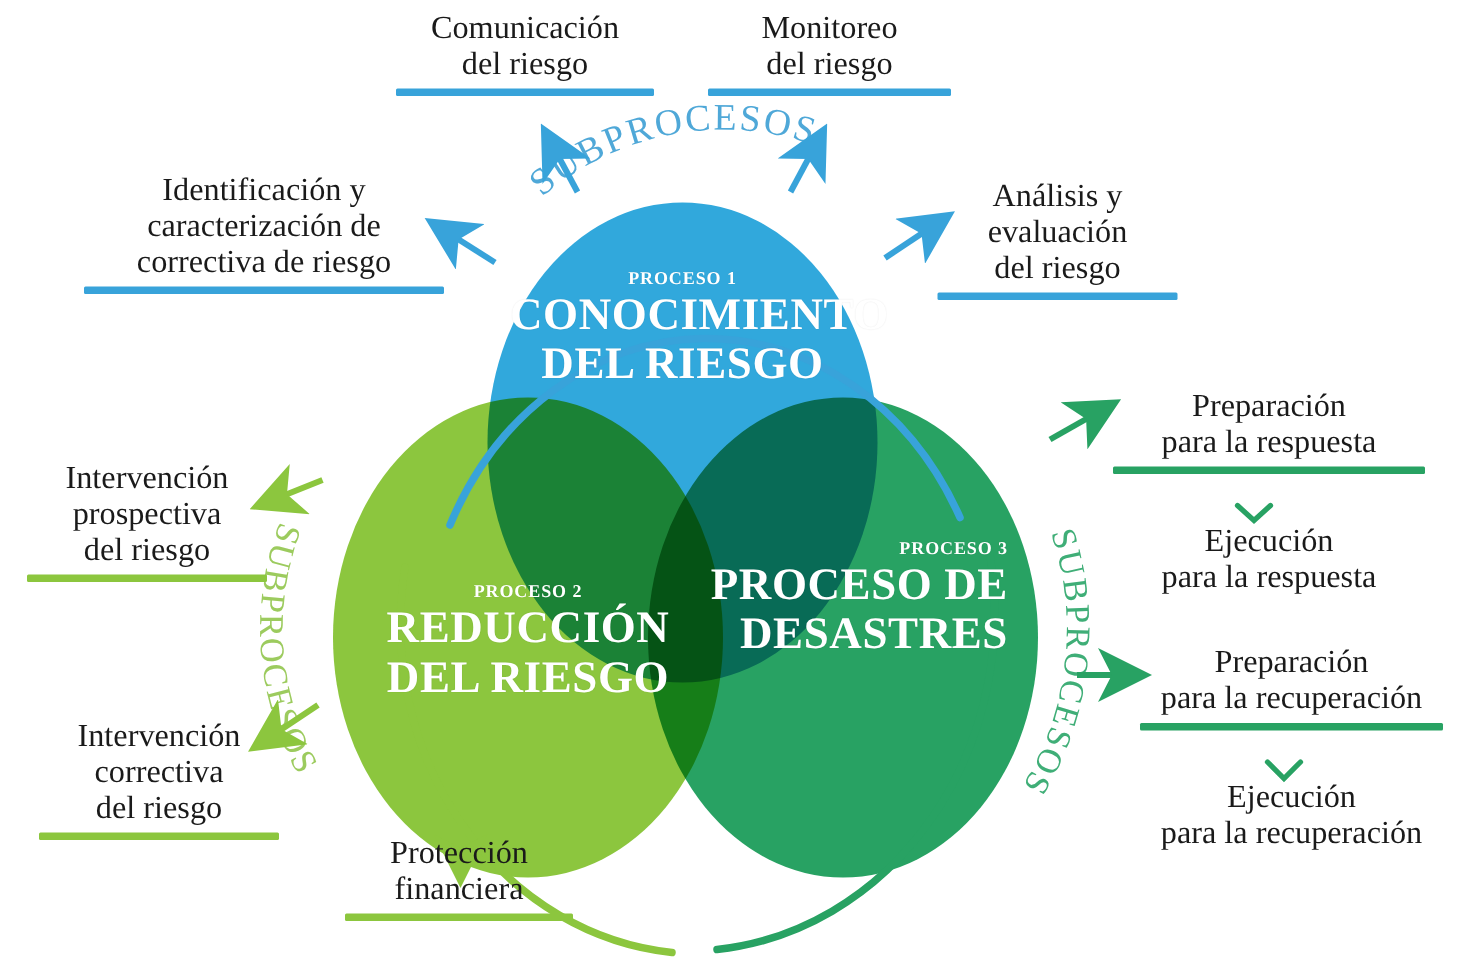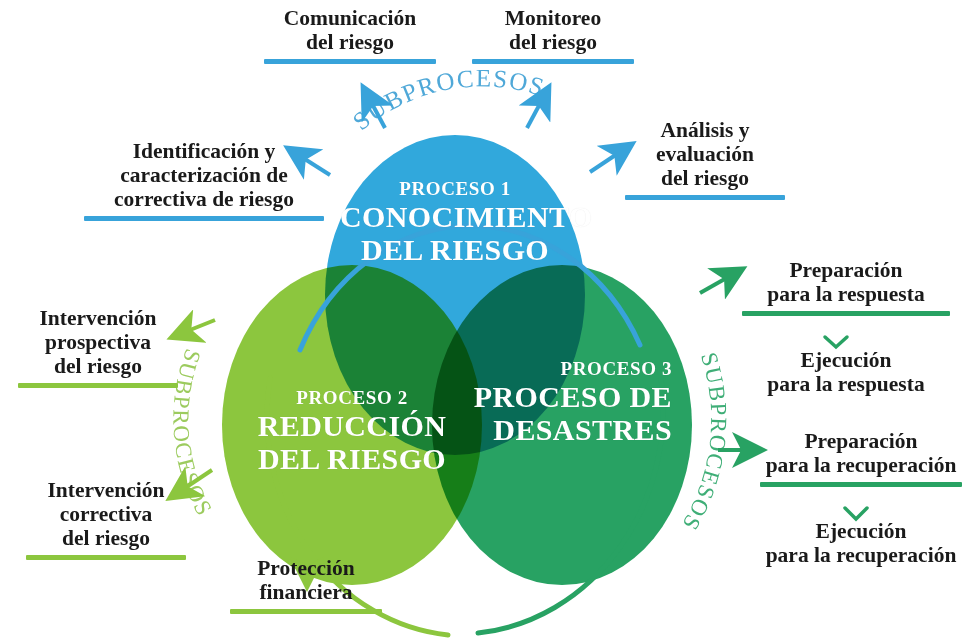--- a/index.html
+++ b/index.html
@@ -32,33 +32,33 @@
   }
   .label .ln { display: block; }
   .rule {
     height: 5px;
     border-radius: 1px;
     margin-top: 5px;
   }
   .rule.blue  { background: #38A3DA; }
   .rule.lime  { background: #8CC63E; }
   .rule.green { background: #28A263; }
-  .al-c { text-align: center; font-weight: bold; }
+  .al-c { text-align: center; }
 
   .proc-text {
     position: absolute;
     color: #ffffff;
     text-align: center;
     font-family: "Liberation Serif", "DejaVu Serif", serif;
     white-space: nowrap;
     text-shadow: 0 0 1px rgba(0,0,0,0.10);
   }
   .proc-text .t1 {
     display: block;
-    font-size: 19px;
+    font-size: 12px;
     font-weight: bold;
     letter-spacing: 0.6px;
   }
   .proc-text .t2 {
     display: block;
     font-size: 30px;
     font-weight: bold;
     letter-spacing: 0.4px;
     line-height: 1.1;
   }
@@ -155,21 +155,21 @@
     <span class="ln">del riesgo</span>
     <div class="rule blue"></div>
   </div>
 
   <div class="label al-c" style="left:472px; top:6px; width:162px;">
     <span class="ln">Monitoreo</span>
     <span class="ln">del riesgo</span>
     <div class="rule blue"></div>
   </div>
 
-  <div class="label al-c" style="left:84px; top:114px; width:240px;margin-top:25px;">
+  <div class="label al-c" style="left:56px; top:114px; width:240px;">
     <span class="ln">Identificación y</span>
     <span class="ln">caracterización de</span>
     <span class="ln">correctiva de riesgo</span>
     <div class="rule blue"></div>
   </div>
 
   <div class="label al-c" style="left:625px; top:118px; width:160px;">
     <span class="ln">Análisis y</span>
     <span class="ln">evaluación</span>
     <span class="ln">del riesgo</span>

